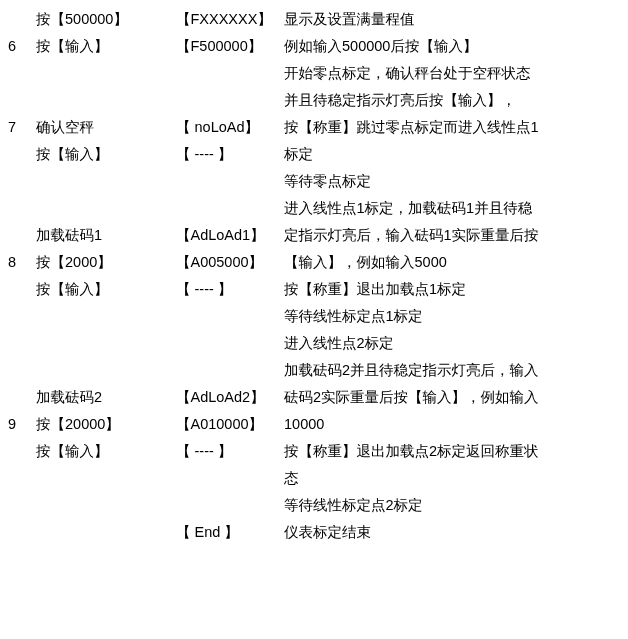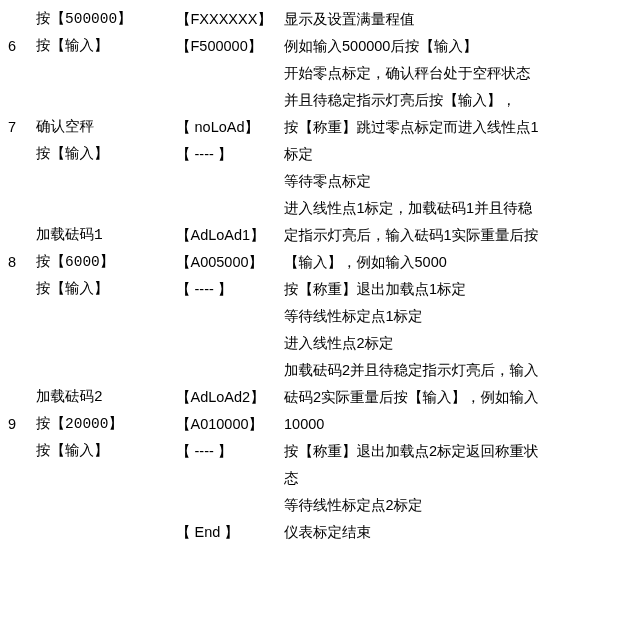--- a/index.html
+++ b/index.html
@@ -51,21 +51,20 @@
   }
   .row-group > td {
     padding-bottom: 0;
   }
   .line {
     display: block;
     height: 27px;
     line-height: 27px;
     white-space: nowrap;
     overflow: visible;
-    font-family: Liberation Mono, monospace;
   }
   .disp {
     display: block;
     height: 27px;
     line-height: 27px;
     letter-spacing: 0px;
   }
   .spacer {
     display: block;
     height: 27px;
@@ -135,21 +134,21 @@
 
       <tr class="row-group">
         <td class="col-num">
           <span class="spacer"></span>
           <span class="spacer"></span>
           <span class="numcell">8</span>
         </td>
         <td class="col-key">
           <span class="line">&nbsp;</span>
           <span class="line">加载砝码1</span>
-          <span class="line">按【6000】</span>
+          <span class="line">按【2000】</span>
           <span class="line">按【输入】</span>
         </td>
         <td class="col-disp">
           <span class="disp">&nbsp;</span>
           <span class="disp">【AdLoAd1】</span>
           <span class="disp">【A005000】</span>
           <span class="disp">【 ---- 】</span>
         </td>
         <td class="col-desc">
           <span class="desc-line">进入线性点1标定，加载砝码1并且待稳</span>

